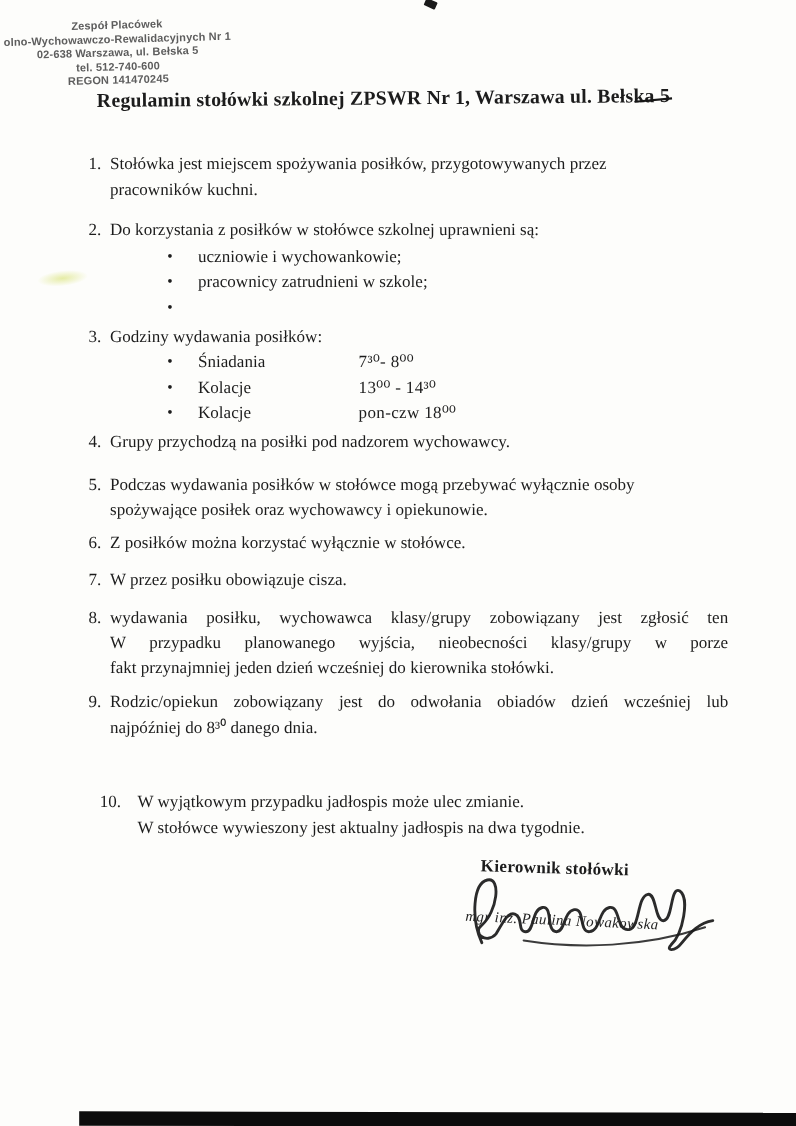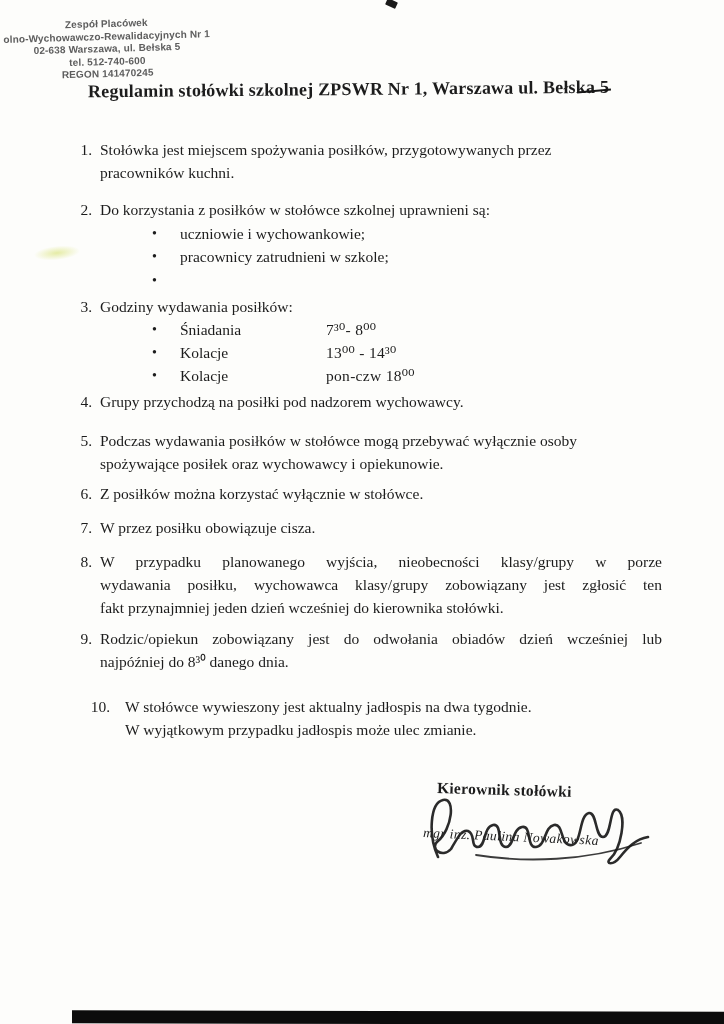--- a/index.html
+++ b/index.html
@@ -175,39 +175,39 @@
   <div class="item" style="top:516px">
     <span class="num">7.</span>
     <div class="content">
       <div class="line">W przez posiłku obowiązuje cisza.</div>
     </div>
   </div>
 
   <div class="item" style="top:550px">
     <span class="num">8.</span>
     <div class="content">
+      <div class="line justify">wydawania posiłku, wychowawca klasy/grupy zobowiązany jest zgłosić ten</div>
       <div class="line justify">W przypadku planowanego wyjścia, nieobecności klasy/grupy w porze</div>
-      <div class="line justify">wydawania posiłku, wychowawca klasy/grupy zobowiązany jest zgłosić ten</div>
       <div class="line">fakt przynajmniej jeden dzień wcześniej do kierownika stołówki.</div>
     </div>
   </div>
 
   <div class="item" style="top:627px">
     <span class="num">9.</span>
     <div class="content">
       <div class="line justify">Rodzic/opiekun zobowiązany jest do odwołania obiadów dzień wcześniej lub</div>
       <div class="line">najpóźniej do 8³⁰ danego dnia.</div>
     </div>
   </div>
 
-  <div class="item item-10" style="top:695px">
+  <div class="item item-10" style="top:718px">
     <span class="num">10.</span>
     <div class="content">
+      <div class="line">W wyjątkowym przypadku jadłospis może ulec zmianie.</div>
       <div class="line">W stołówce wywieszony jest aktualny jadłospis na dwa tygodnie.</div>
-      <div class="line">W wyjątkowym przypadku jadłospis może ulec zmianie.</div>
     </div>
   </div>
 
   <div class="sig-role">Kierownik stołówki</div>
   <svg class="sig-scrawl" width="240" height="92" viewBox="0 0 240 92" fill="none">
     <path d="M22,74 C12,52 14,20 27,17 C40,14 36,46 22,58 C13,65 26,76 35,66
              C42,54 46,46 52,48 C60,51 54,64 62,64 C70,64 67,44 77,42
              C87,40 80,64 90,64 C98,64 96,46 106,44 C116,42 110,65 120,64
              C130,63 128,44 138,42 C148,40 144,64 156,62 C166,60 163,32 173,30
              C181,29 179,54 187,54 C196,54 193,22 202,27 C211,33 205,66 194,76

